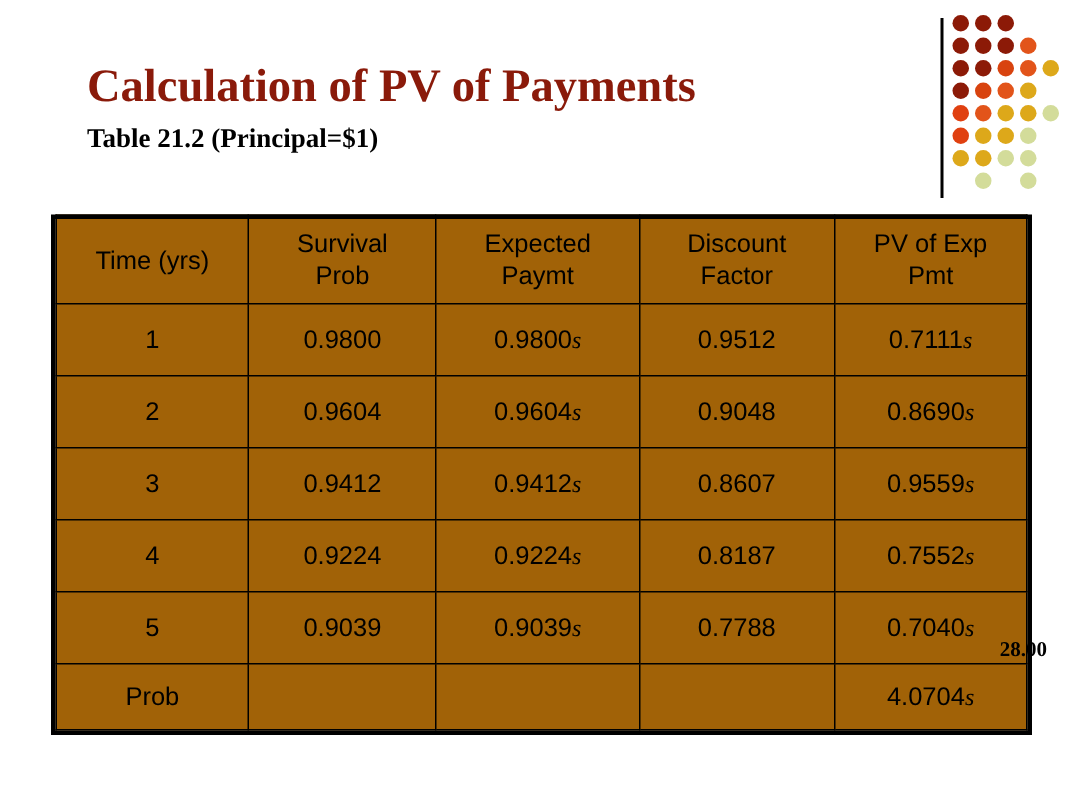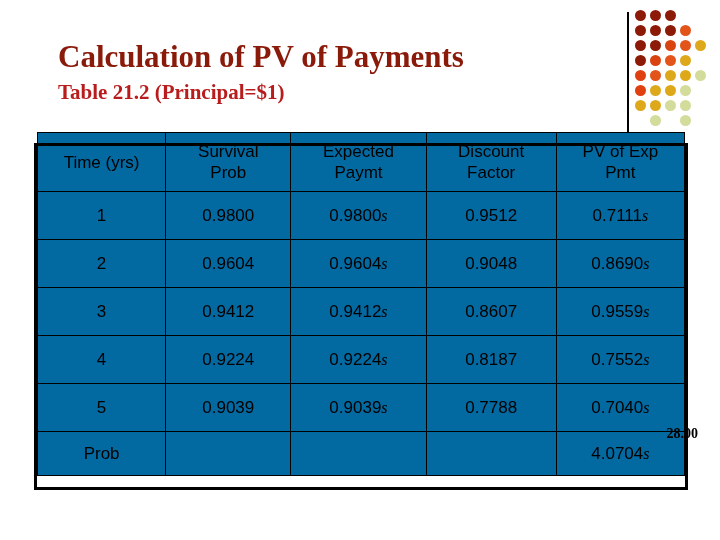--- a/index.html
+++ b/index.html
@@ -35,23 +35,23 @@
     font-weight: bold;
     font-size: 31px;
     line-height: 34px;
     color: #8a1a0a;
     letter-spacing: 0px;
     white-space: nowrap;
   }
   #slide-subtitle {
     font-family: "Liberation Serif", serif;
     font-weight: bold;
-    font-size: 21px;
+    font-size: 18px;
     line-height: 20px;
-    color: #b91c1c;
+    color: #000000;
     margin-top: 8px;
     white-space: nowrap;
   }
 
   
   #decor {
     position: absolute;
     left: 620px;
     top: 8px;
     width: 100px;
@@ -76,24 +76,24 @@
     position: absolute;
     width: 11px;
     height: 11px;
     border-radius: 50%;
   }
 
   
   #pv-table {
     position: absolute;
     left: 37px;
-    top: 132px;
+    top: 143px;
     width: 648px;
     border-collapse: collapse;
-    background: #0369a1;
+    background: #a16207;
     table-layout: fixed;
   }
   #pv-table td, #pv-table th {
     border: 1px solid #000000;
     text-align: center;
     vertical-align: middle;
     font-family: "Liberation Sans", sans-serif;
     font-size: 17px;
     color: #000000;
     font-weight: normal;

